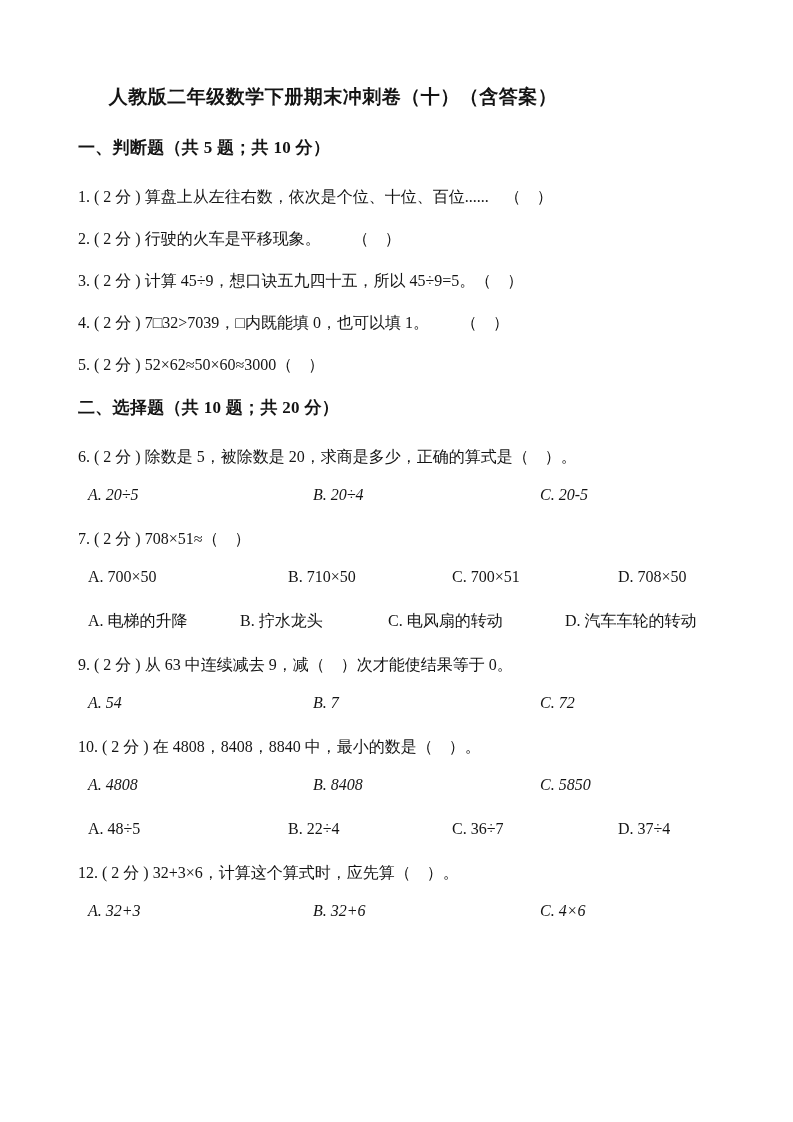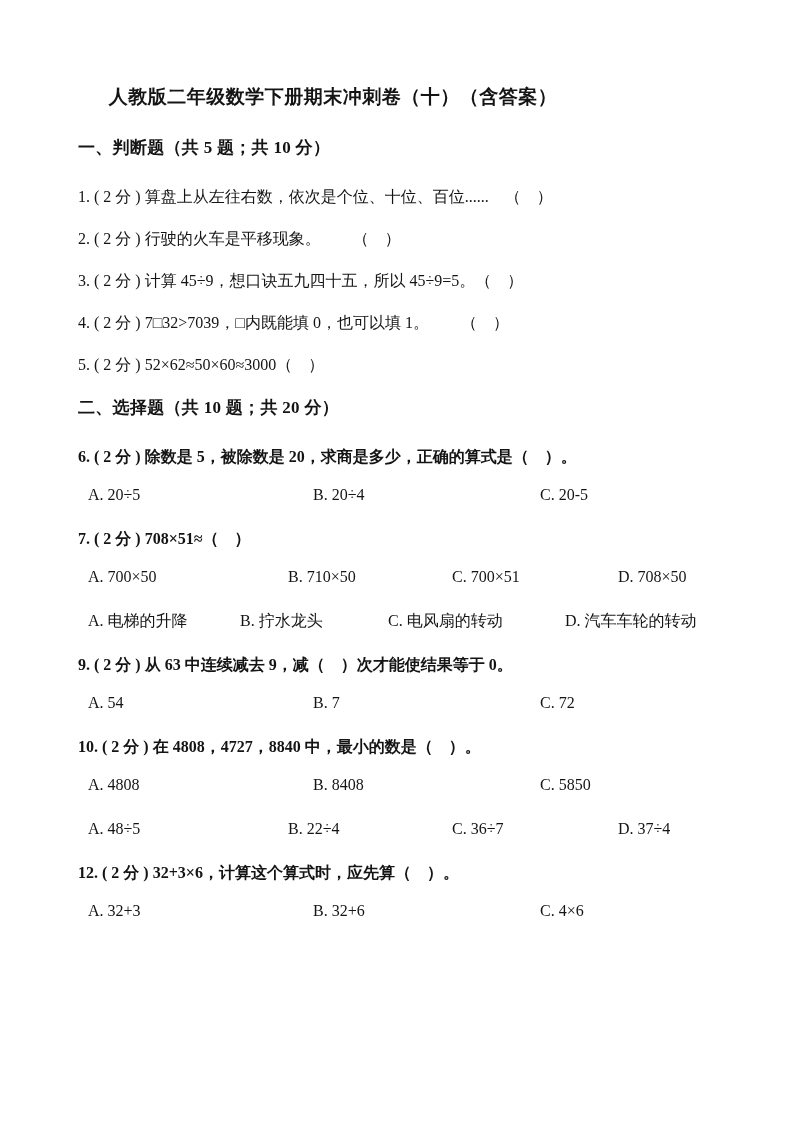--- a/index.html
+++ b/index.html
@@ -31,29 +31,29 @@
     margin-bottom: 30px;
     letter-spacing: 0.3px;
   }
   .doc-title + .section-heading { margin-top: 30px; }
   .q-line {
     font-size: 16px;
     line-height: 18px;
     margin-bottom: 24px;
     white-space: pre-wrap;
   }
-  .sec2 .q-line { margin-bottom: 20px; font-weight: bold; }
+  .sec2 .q-line { margin-bottom: 20px; }
   .opts-row {
     display: grid;
     font-size: 16px;
     line-height: 18px;
     padding-left: 10px;
     margin-bottom: 26px;
   }
-  .opts-3  { grid-template-columns: 225px 227px 1fr; }
+  .opts-3  { grid-template-columns: 225px 227px 1fr; font-style: italic; }
   .opts-4  { grid-template-columns: 200px 164px 166px 1fr; }
   .opts-4w { grid-template-columns: 152px 148px 177px 1fr; }
   .opt { white-space: pre; }
 </style>
 </head>
 <body>
 
 <div class="page">
 
   <div class="doc-title">人教版二年级数学下册期末冲刺卷（十）（含答案）</div>
@@ -94,21 +94,21 @@
       <span class="opt">D. 汽车车轮的转动</span>
     </div>
 
     <div class="q-line">9. ( 2 分 ) 从 63 中连续减去 9，减（　）次才能使结果等于 0。</div>
     <div class="opts-row opts-3">
       <span class="opt">A. 54</span>
       <span class="opt">B. 7</span>
       <span class="opt">C. 72</span>
     </div>
 
-    <div class="q-line">10. ( 2 分 ) 在 4808，4727，8840 中，最小的数是（　）。</div>
+    <div class="q-line">10. ( 2 分 ) 在 4808，8408，8840 中，最小的数是（　）。</div>
     <div class="opts-row opts-3">
       <span class="opt">A. 4808</span>
       <span class="opt">B. 8408</span>
       <span class="opt">C. 5850</span>
     </div>
 
     <div class="opts-row opts-4">
       <span class="opt">A. 48÷5</span>
       <span class="opt">B. 22÷4</span>
       <span class="opt">C. 36÷7</span>

